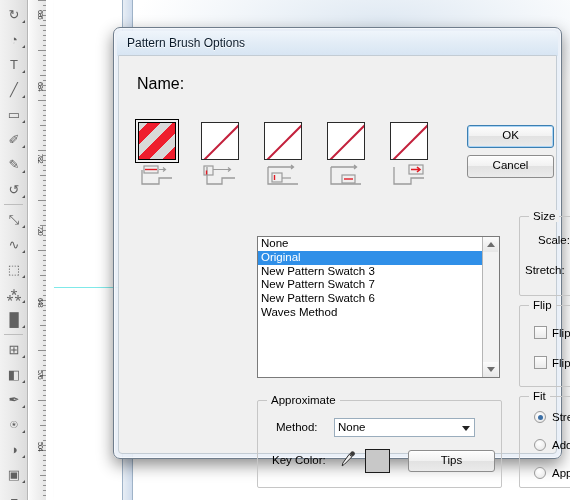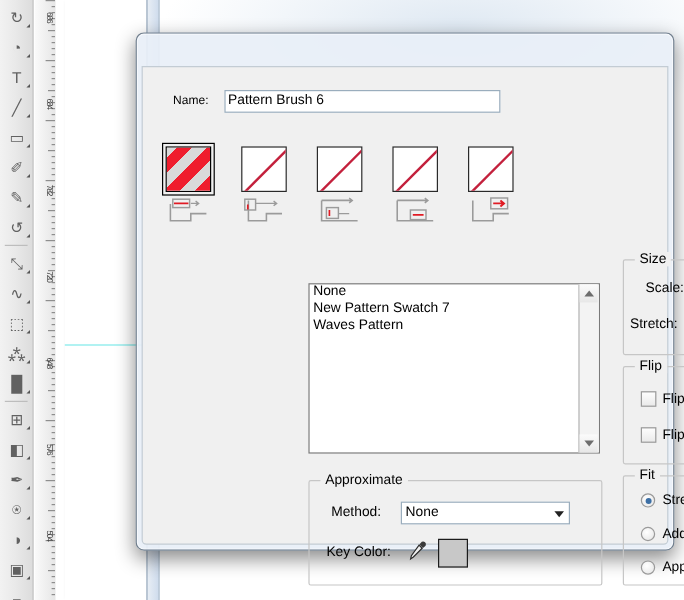--- a/index.html
+++ b/index.html
@@ -103,21 +103,21 @@
   #dlg-body{
     position:absolute;left:4px;top:27px;right:4px;bottom:4px;
     background:#f0f0f0;
     border:1px solid #c3ccd4;
     border-radius:0 0 4px 4px;
     box-sizing:border-box;
   }
 
   
   #name-row{position:absolute;left:18px;top:18px;width:280px;height:20px;display:flex;align-items:center;}
-  #name-label{width:44px;text-align:center;margin-right:6px;font-size:10px;}
+  #name-label{width:44px;text-align:left;margin-right:6px;font-size:16px;}
   #name-input{
     flex:1;height:19px;box-sizing:border-box;
     border:1px solid #9aadbd;background:#fff;
     font-family:"Liberation Sans",sans-serif;font-size:11.5px;
     padding:0 2px;color:#000;
   }
   #name-input::selection{background:#3399ff;color:#fff;}
 
   
   .btn{
@@ -422,28 +422,30 @@
 
   <div id="doc">
     <div id="doc-board"></div>
     <div id="doc-scroll"></div>
     <div id="guide-line"></div>
   </div>
   <div id="haze"></div>
 
   <div id="dialog">
 
+    <div id="titlebar">Pattern Brush Options</div>
 
     <div id="dlg-body">
 
       <div id="name-row">
         <span id="name-label">Name:</span>
-        <input id="name-input" type="text" value="Pattern Brush 6" style="">
-      </div>
-
+      </div>
+
+      <div class="btn" id="ok-btn" style="line-height:19px;"><span>OK</span></div>
+      <div class="btn" id="cancel-btn" style="line-height:19px;"><span>Cancel</span></div>
 
       <div id="tiles">
 
         <div class="tile-cell" style="left:0px;">
           <div class="tile-box selected">
             <div class="stripe-fill"></div>
           </div>
           <div class="pi">
             <svg width="36" height="24" viewBox="0 0 36 24">
               <path d="M3 6 V20 H20 V14 H33" fill="none" stroke="#9b9b9b" stroke-width="1.3"></path>
@@ -506,22 +508,25 @@
               <path d="M20 5.5 H28 M26 3 L29 5.5 L26 8" stroke="#e01b24" stroke-width="1.6" fill="none"></path>
             </svg>
           </div>
         </div>
 
       </div>
 
       <div id="listbox">
         <div id="list-items">
             <div class="litem">None</div>
+            <div class="litem sel">Original</div>
+            <div class="litem">New Pattern Swatch 3</div>
             <div class="litem">New Pattern Swatch 7</div>
-            <div class="litem">Waves Pattern</div>
+            <div class="litem">New Pattern Swatch 6</div>
+            <div class="litem">Waves Method</div>
           </div>
         <div id="list-scroll">
           <div class="sb-arrow up">
               <div class="tri up"></div>
             </div>
           <div class="sb-arrow down">
               <div class="tri down"></div>
             </div>
         </div>
       </div>
@@ -534,20 +539,23 @@
           <span id="method-arrow"></span>
         </div>
         <span id="key-label">Key Color:</span>
         <span id="eyedropper">
           <svg width="20" height="20" viewBox="0 0 20 20">
             <path d="M13.5 3.5 a2.4 2.4 0 0 1 3.2 3.2 l-2.2 2 -3-3 z" fill="#3a3a3a"></path>
             <path d="M11.2 6.3 L13.8 8.9 L6.5 16.2 L4.2 17.8 L4.8 15.1 z" fill="#f0f0f0" stroke="#2b2b2b" stroke-width="1"></path>
           </svg>
         </span>
         <div id="key-swatch"></div>
+        <div class="btn" id="tips-btn">
+          <span>Tips</span>
+        </div>
       </div>
 
       <div class="group" id="grp-size">
         <span class="group-title">Size</span>
         <span id="scale-label">Scale:</span>
 
         <span id="spacing-label">Stretch:</span>
 
       </div>
 

